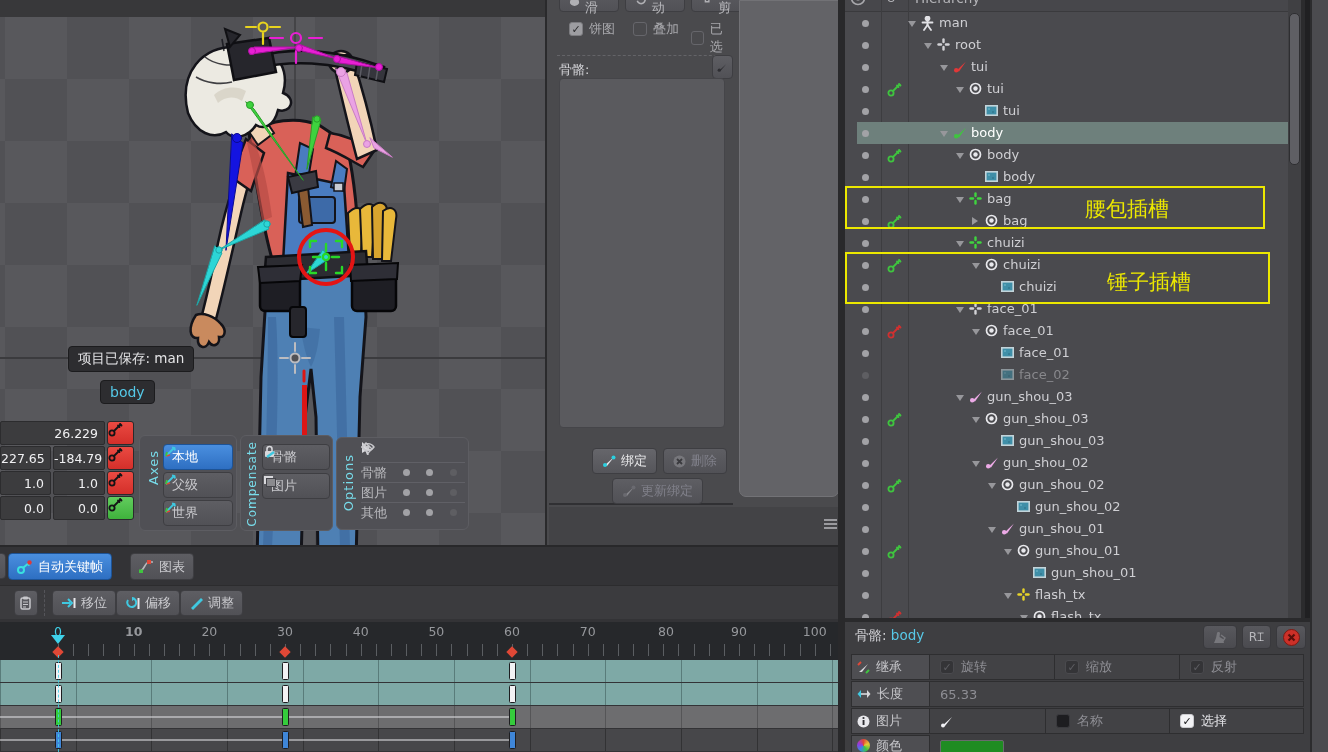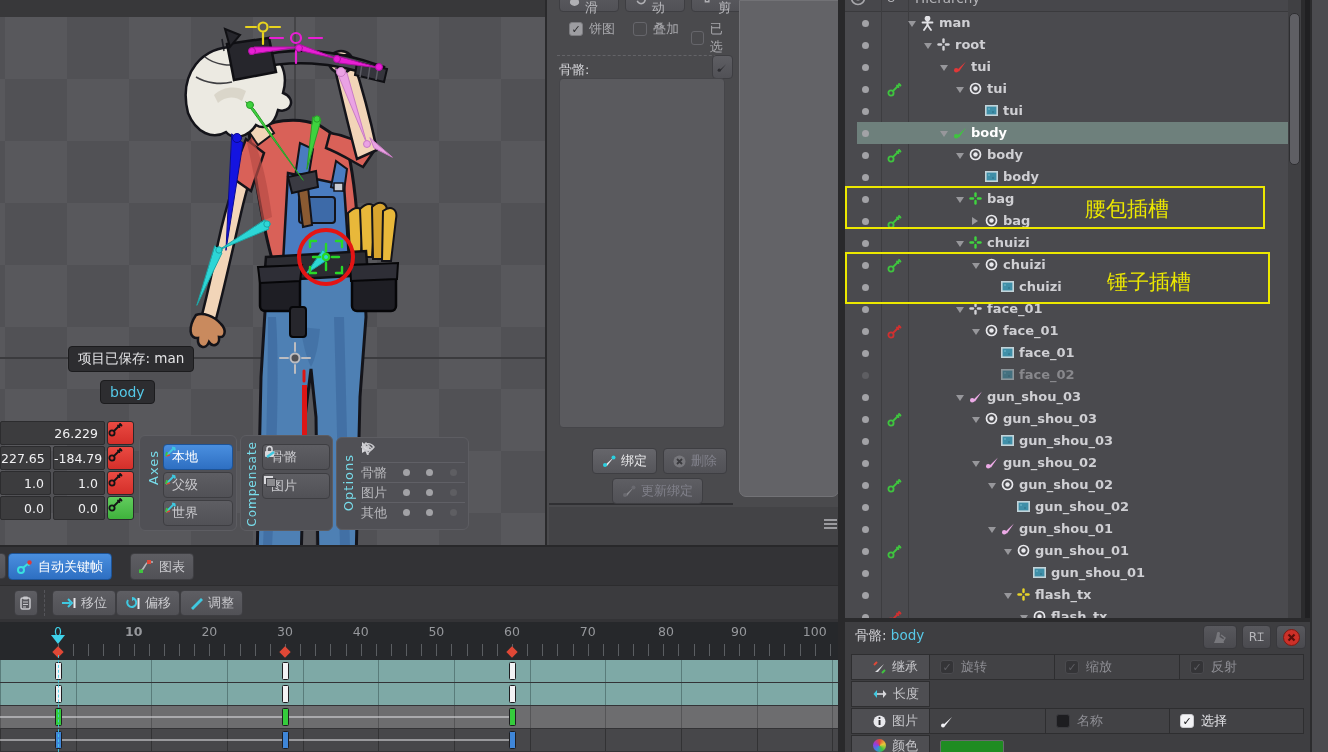--- a/index.html
+++ b/index.html
@@ -92,21 +92,21 @@
   #playhead-line { position:absolute; top:108px; bottom:0; width:0;
     border-left:1px dashed #3fd2ea; opacity:.85; }
 
   
   #hierarchy { left:838px; top:0; width:490px; height:752px; background:#4a4a4e;
     border-left:7px solid #29292b; overflow:hidden; }
   #tree-wrap { position:absolute; left:0; top:0; width:465px; height:618px; overflow:hidden; }
   #tree-head { position:absolute; left:0; top:0; width:465px; height:12px; background:#47474b;
     border-bottom:1px solid #3a3a3d; overflow:hidden; }
   .col-line { position:absolute; top:0; bottom:0; width:1px; background:#3d3d40; }
-  .trow { position:absolute; left:0; width:455px; height:22px;font-weight:bold; }
+  .trow { position:absolute; left:0; width:455px; height:22px; }
   .trow .band { position:absolute; left:12px; right:12px; top:0; bottom:0; }
   .trow.sel .band { background:#6e807c; }
   .trow .rowdot { position:absolute; left:17px; top:8px; }
   .trow .rowkey { position:absolute; left:42px; top:4px; }
   .tarrow { position:absolute; top:9px; width:0; height:0; }
   .tarrow.open { border-left:4.5px solid transparent; border-right:4.5px solid transparent; border-top:6px solid #97979b; }
   .tarrow.collapsed { border-top:4.5px solid transparent; border-bottom:4.5px solid transparent; border-left:6px solid #97979b; top:7px; }
   .ticon { position:absolute; top:4px; }
   .tlabel { position:absolute; top:3px; font-size:13px; color:#cfcfd3; white-space:nowrap; }
   .trow.sel .tlabel { color:#fff; }
@@ -125,21 +125,21 @@
   
   #props { position:absolute; left:0; top:618px; width:465px; height:134px; background:#3e3e41;
     border-top:4px solid #2a2a2c; }
   #props-header { position:absolute; left:10px; top:5px; font-size:13.5px; color:#d2d2d6; }
   #props-header .bname { color:#58c9e8; }
   .hbtn { position:absolute; top:3px; height:24px; background:linear-gradient(#58585d,#4a4a4f);
     border:1px solid #39393d; border-radius:4px; display:flex; align-items:center; justify-content:center;
     color:#b9b9bd; font-size:12px; }
   .prow { position:absolute; left:6px; width:453px; height:26px; }
   .plabel { position:absolute; left:0; top:0; width:79px; height:26px; background:#4e4e52;
-    border:1px solid #2e2e30; display:flex; align-items:center; gap:6px; padding-left:21px; color:#c6c6ca; }
+    border:1px solid #2e2e30; display:flex; align-items:center; gap:6px; padding-left:5px; color:#c6c6ca; }
   .pcell { position:absolute; top:0; height:26px; background:#424245; border:1px solid #2e2e30;
     border-left:none; display:flex; align-items:center; gap:7px; padding-left:10px; color:#8e8e94; }
   .cb.dis-checked { background:#343437; border-color:#4a4a4e; color:#5e5e63; }
   .cb.dark { background:#1d1d20; border-color:#3a3a3e; }
   .cb.white-checked { background:#f2f2f4; border-color:#cacace; color:#141416; }
   .swatch { width:64px; height:16px; background:#1f8c22; border:1px solid #6a6a6e; border-radius:2px; }
 </style>
 </head>
 <body>
 
@@ -1084,20 +1084,23 @@
 
     <div class="prow" style="top:59px;">
       <div class="plabel">
         <svg width="14" height="10" viewBox="0 0 14 10">
           <path d="M3,5 h8" stroke="#d8d8dc" stroke-width="1.6"></path>
           <path d="M4,1 L0.5,5 L4,9 Z" fill="#3fc8e0"></path>
             <path d="M10,1 L13.5,5 L10,9 Z" fill="#d8d8dc"></path>
         </svg>
         <span>长度</span>
       </div>
+      <div class="pcell" style="left:79px; width:374px;">
+        <span>65.33</span>
+      </div>
     </div>
 
     <div class="prow" style="top:86px;">
       <div class="plabel">
         <svg width="13" height="13" viewBox="0 0 13 13">
           <circle cx="6.5" cy="6.5" r="6" fill="#e8e8ec"></circle>
           <rect x="5.6" y="5" width="1.9" height="5" fill="#2e2e32"></rect>
             <circle cx="6.5" cy="3" r="1.1" fill="#2e2e32"></circle>
         </svg>
         <span>图片</span>

